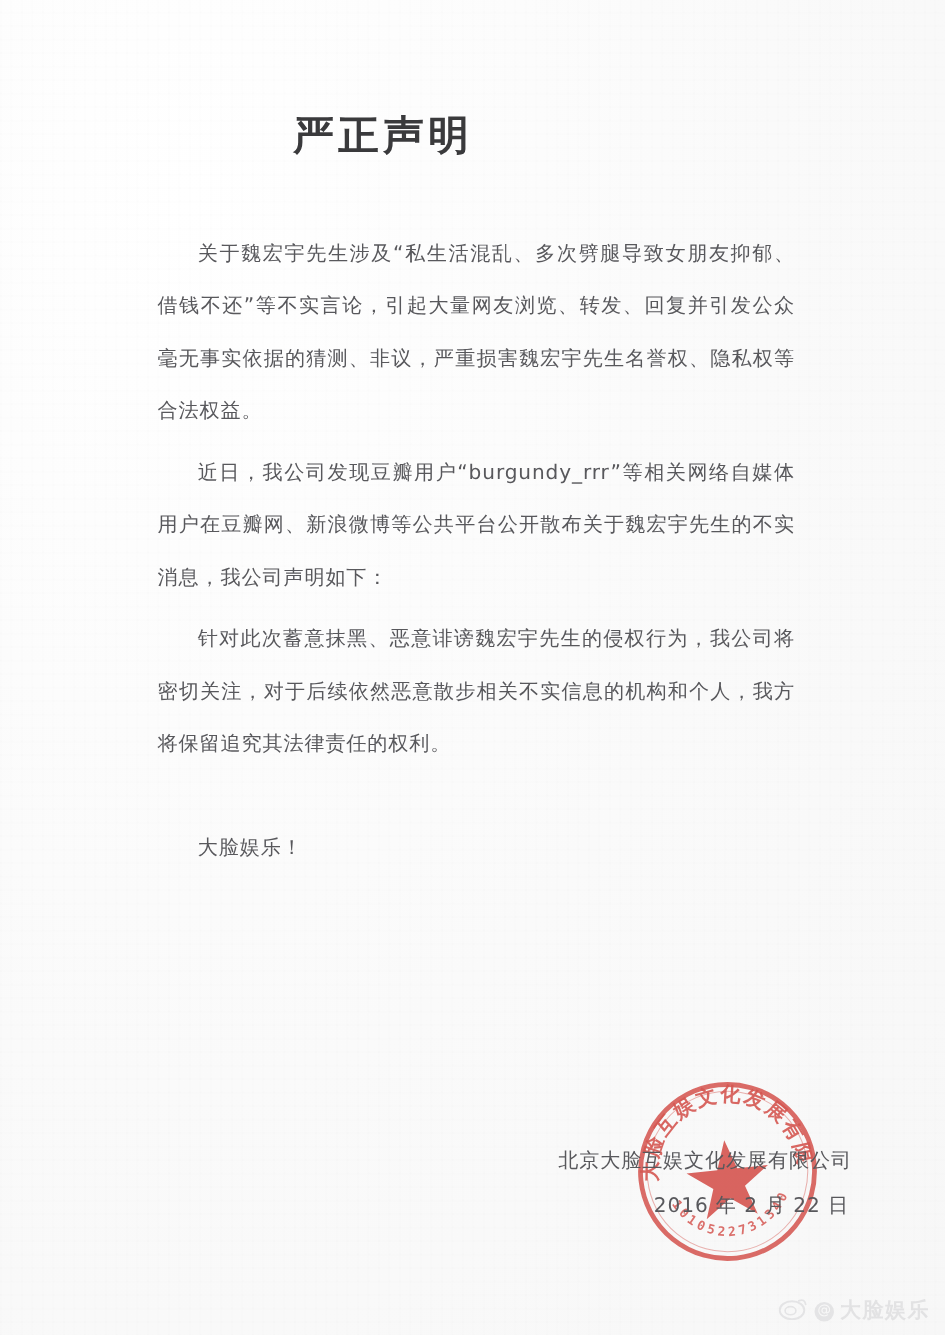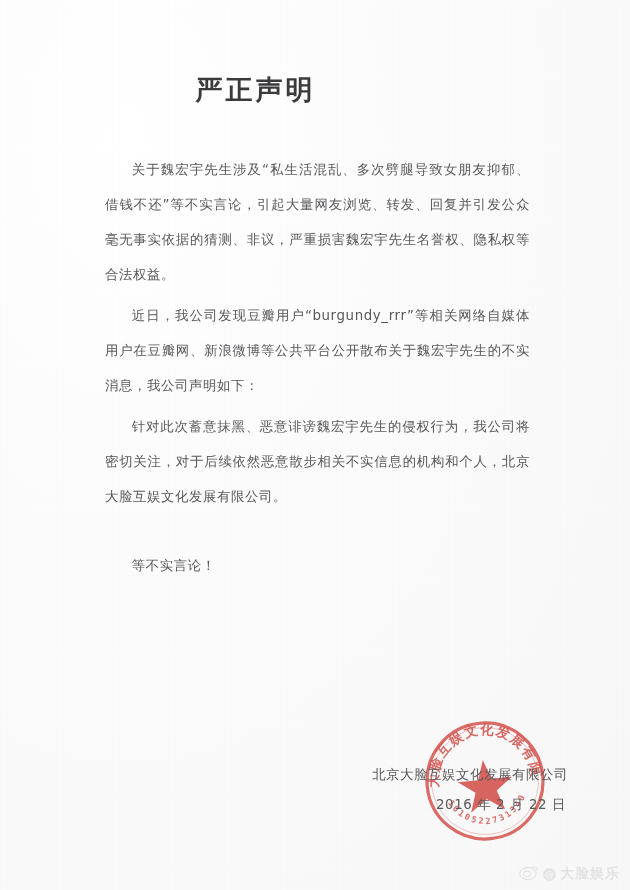--- a/index.html
+++ b/index.html
@@ -134,22 +134,22 @@
 
 <div class="page">
 
   <div class="paper-texture"></div>
 
   <div class="doc-title">严正声明</div>
 
   <div class="body-text">
     <p class="para">关于魏宏宇先生涉及“私生活混乱、多次劈腿导致女朋友抑郁、借钱不还”等不实言论，引起大量网友浏览、转发、回复并引发公众毫无事实依据的猜测、非议，严重损害魏宏宇先生名誉权、隐私权等合法权益。</p>
     <p class="para">近日，我公司发现豆瓣用户“burgundy_rrr”等相关网络自媒体用户在豆瓣网、新浪微博等公共平台公开散布关于魏宏宇先生的不实消息，我公司声明如下：</p>
-    <p class="para">针对此次蓄意抹黑、恶意诽谤魏宏宇先生的侵权行为，我公司将密切关注，对于后续依然恶意散步相关不实信息的机构和个人，北京大脸互娱文化发展有限公司。</p>
-    <p class="para closing">等不实言论！</p>
+    <p class="para">针对此次蓄意抹黑、恶意诽谤魏宏宇先生的侵权行为，我公司将密切关注，对于后续依然恶意散步相关不实信息的机构和个人，我方将保留追究其法律责任的权利。</p>
+    <p class="para closing">大脸娱乐！</p>
   </div>
 
   <div class="seal">
     <svg viewBox="0 0 126 126" xmlns="http://www.w3.org/2000/svg">
       <defs>
         <path id="sealArc" d="M 16,63 A 47,47 0 0 1 110,63" fill="none"></path>
         <path id="sealArcBottom" d="M 20,63 A 43,43 0 0 0 106,63" fill="none"></path>
       </defs>
 
       <circle cx="63" cy="63" r="58" fill="none" stroke="#cf3b35" stroke-width="3.2" opacity="0.88"></circle>

